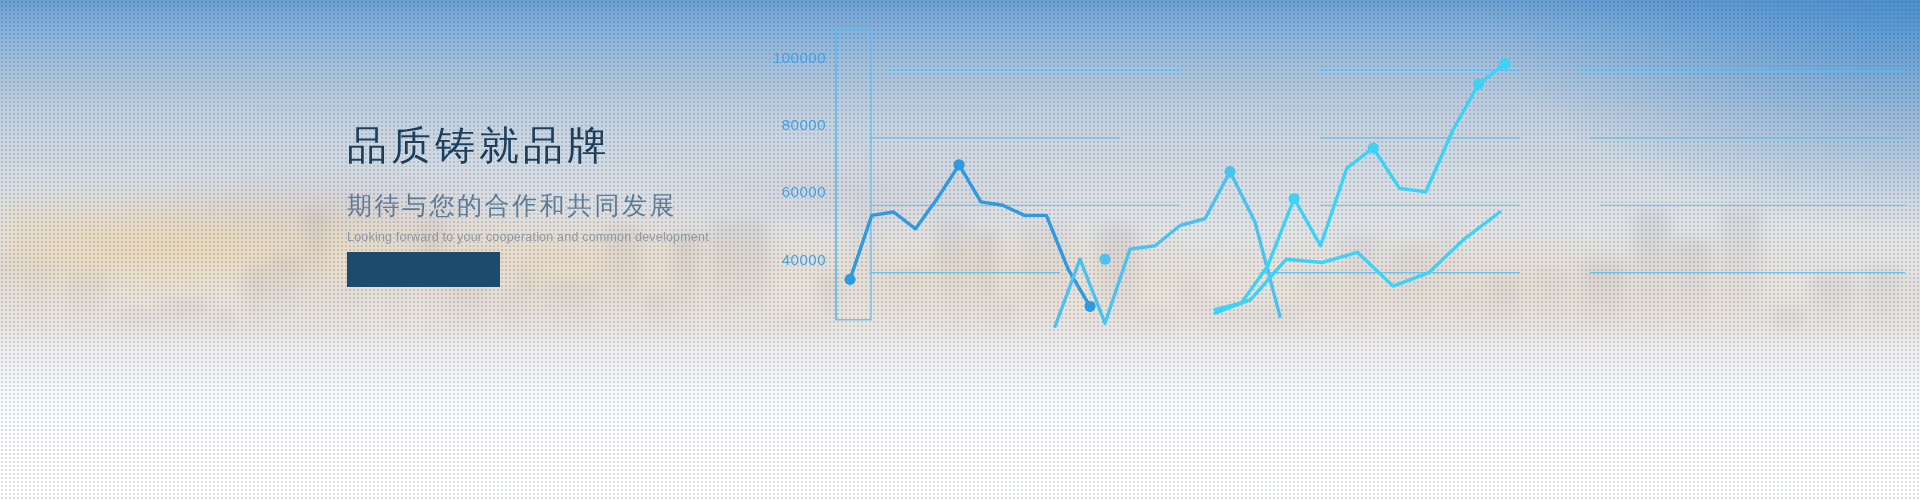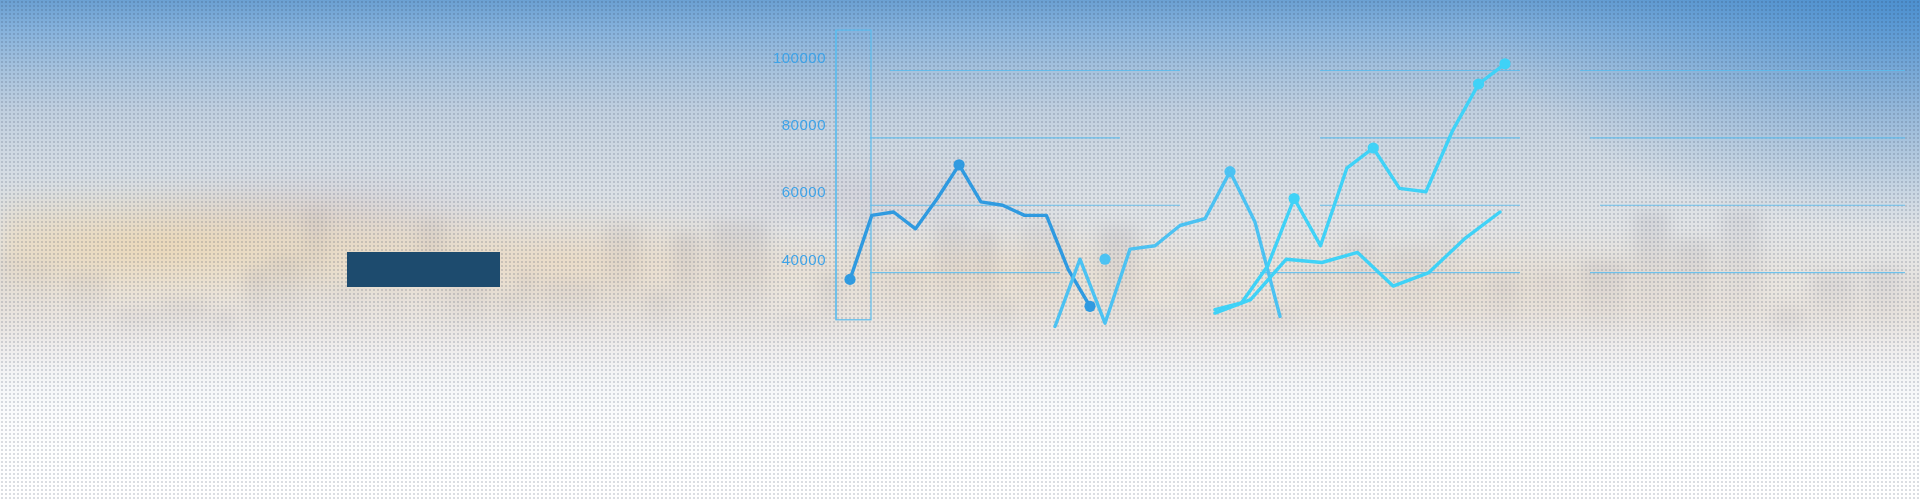--- a/index.html
+++ b/index.html
@@ -195,20 +195,25 @@
       <span style="left: 1721.86px; width: 39.0736px; height: 126.893px; opacity: 0.67;"></span>
       <span style="left: 1770.89px; width: 34.252px; height: 26.2995px; opacity: 0.84;"></span>
       <span style="left: 1811.8px; width: 44.0065px; height: 61.0555px; opacity: 0.73;"></span>
       <span style="left: 1865.19px; width: 37.1025px; height: 66.8403px; opacity: 0.79;"></span>
       <span style="left: 1910.96px; width: 16.3797px; height: 58.5922px; opacity: 0.58;"></span>
     </div>
   <div class="bg-rightwash"></div>
   <div class="bg-bottomfade"></div>
   <div class="bg-dots"></div>
 
+  <div class="copy">
+    <div class="title">品质铸就品牌</div>
+    <div class="subtitle">期待与您的合作和共同发展</div>
+    <div class="subtitle-en">Looking forward to your cooperation and common development</div>
+  </div>
 
   <button class="cta"></button>
 
   <div class="chart">
     <svg viewBox="0 0 1160 500" preserveAspectRatio="none" id="chartSvg">
       <g id="gridGroup">
           <line x1="110" x2="300" y1="272.63157894736844" y2="272.63157894736844" stroke="#5bbdee" stroke-width="1.1" opacity=".85"></line>
           <line x1="500" x2="760" y1="272.63157894736844" y2="272.63157894736844" stroke="#5bbdee" stroke-width="1.1" opacity=".85"></line>
           <line x1="830" x2="1145" y1="272.63157894736844" y2="272.63157894736844" stroke="#5bbdee" stroke-width="1.1" opacity=".85"></line>
           <line x1="110" x2="420" y1="205.26315789473685" y2="205.26315789473685" stroke="#5bbdee" stroke-width="1.1" opacity=".85"></line>

